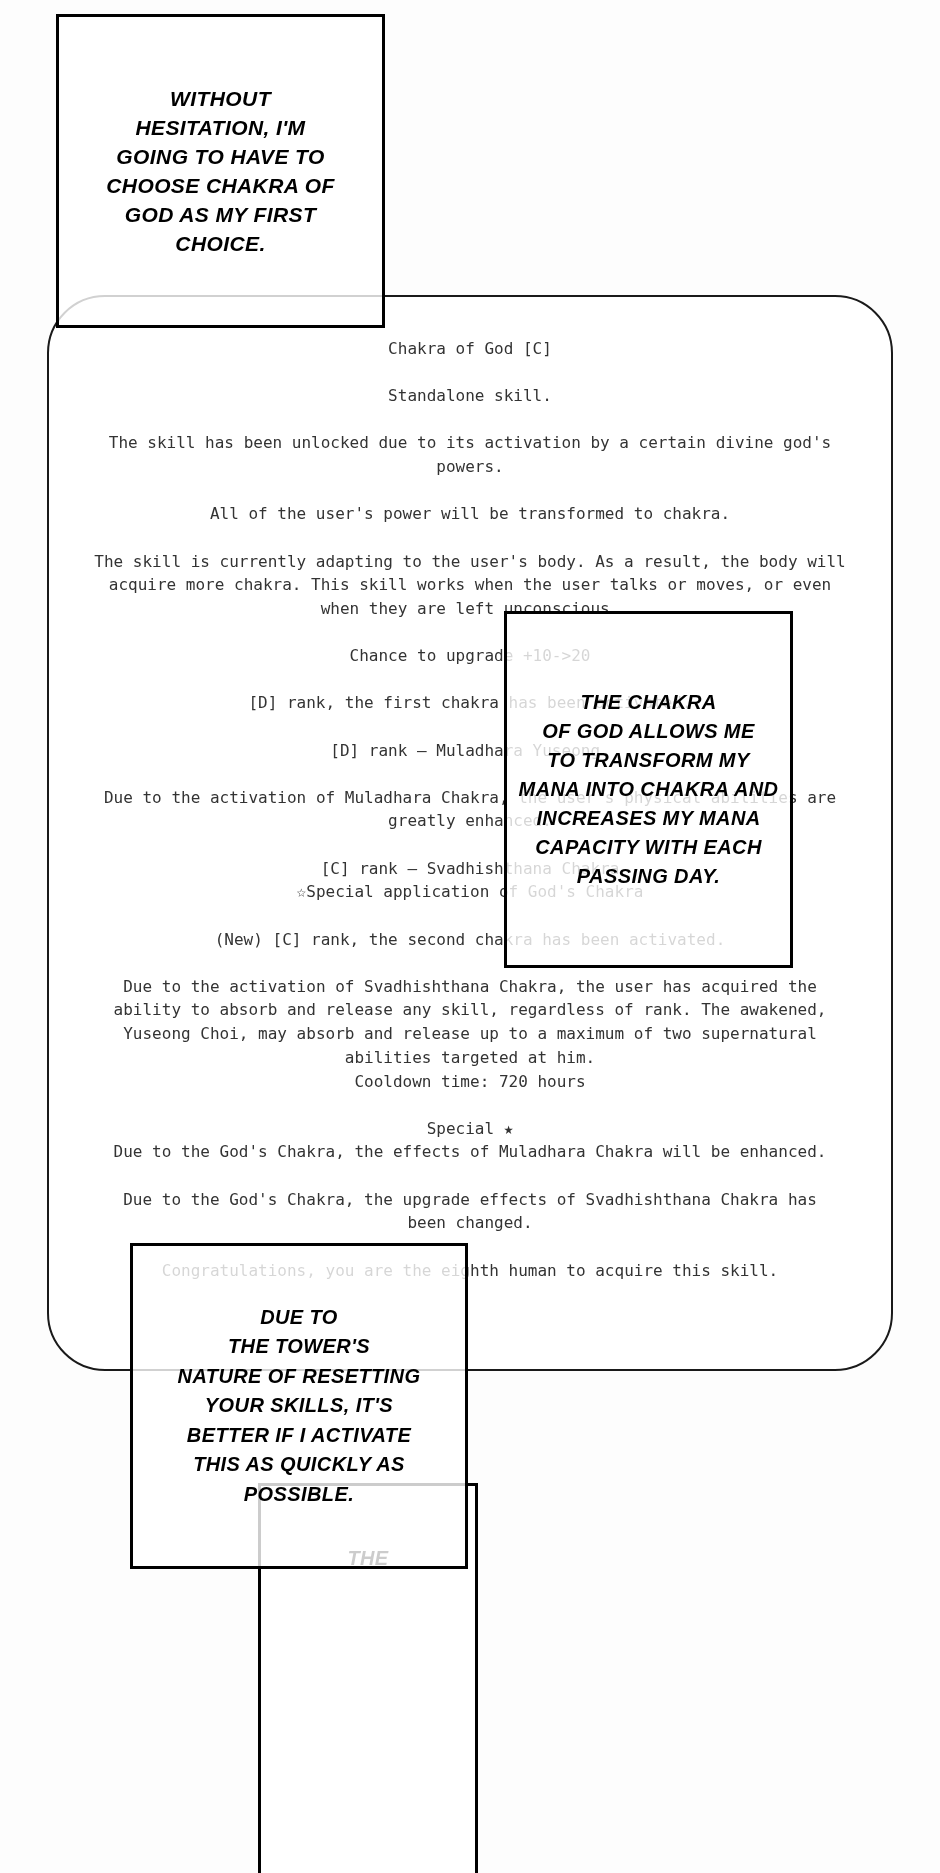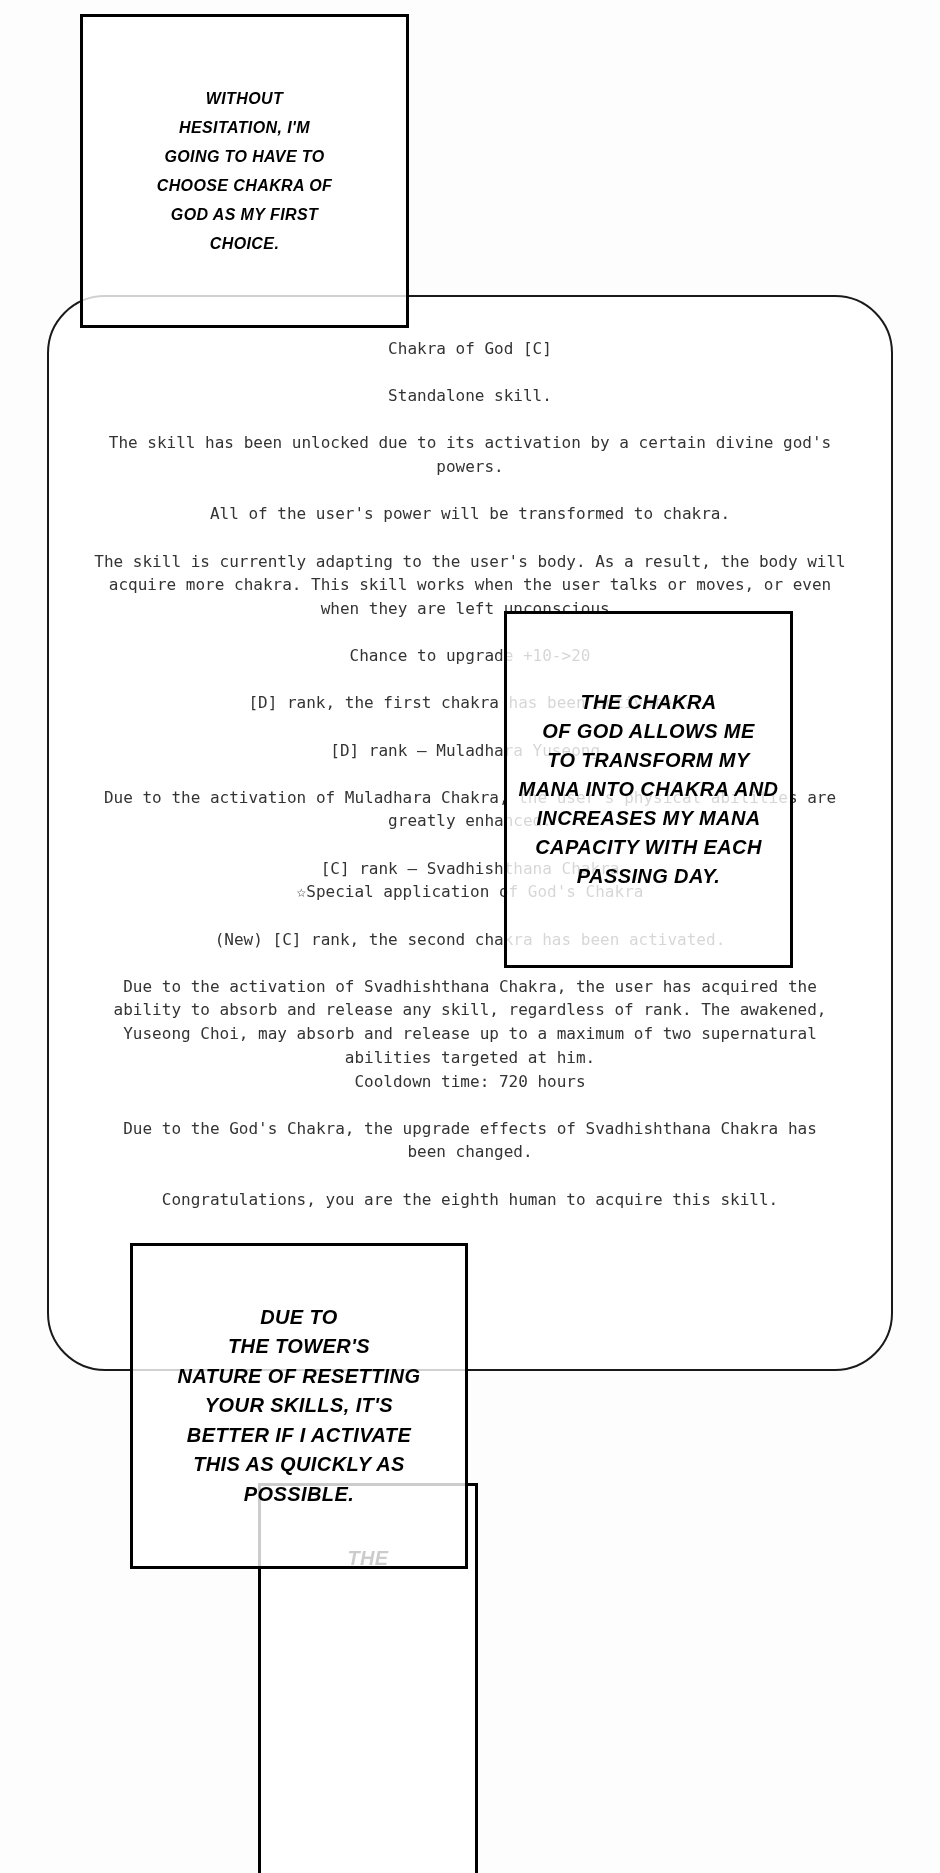--- a/index.html
+++ b/index.html
@@ -61,25 +61,25 @@
     font-style: italic;
     font-weight: 700;
     letter-spacing: 0.4px;
     z-index: 3;
   }
   .bubble p {
     margin: 0;
     white-space: pre-line;
   }
   .bubble-top {
-    left: 80px;
+    left: 56px;
     top: 14px;
     width: 329px;
     height: 314px;
-    font-size: 16px;
+    font-size: 21px;
     line-height: 29px;
     justify-content: center;
   }
   .bubble-right {
     left: 485px;
     top: 611px;
     width: 289px;
     height: 357px;
     font-size: 20px;
     line-height: 29px;
@@ -126,20 +126,22 @@
       <p>Due to the activation of Muladhara Chakra, the user's physical abilities are
 greatly enhanced.</p>
       <p>[C] rank – Svadhishthana Chakra
 ☆Special application of God's Chakra</p>
       <p>(New) [C] rank, the second chakra has been activated.</p>
       <p>Due to the activation of Svadhishthana Chakra, the user has acquired the
 ability to absorb and release any skill, regardless of rank. The awakened,
 Yuseong Choi, may absorb and release up to a maximum of two supernatural
 abilities targeted at him.
 Cooldown time: 720 hours</p>
+      <p>Special ★
+Due to the God's Chakra, the effects of Muladhara Chakra will be enhanced.</p>
       <p>Due to the God's Chakra, the upgrade effects of Svadhishthana Chakra has
 been changed.</p>
       <p>Congratulations, you are the eighth human to acquire this skill.</p>
     </div>
   </section>
 
   <div class="bubble bubble-bottom-next">
     <p>THE</p>
   </div>
 

